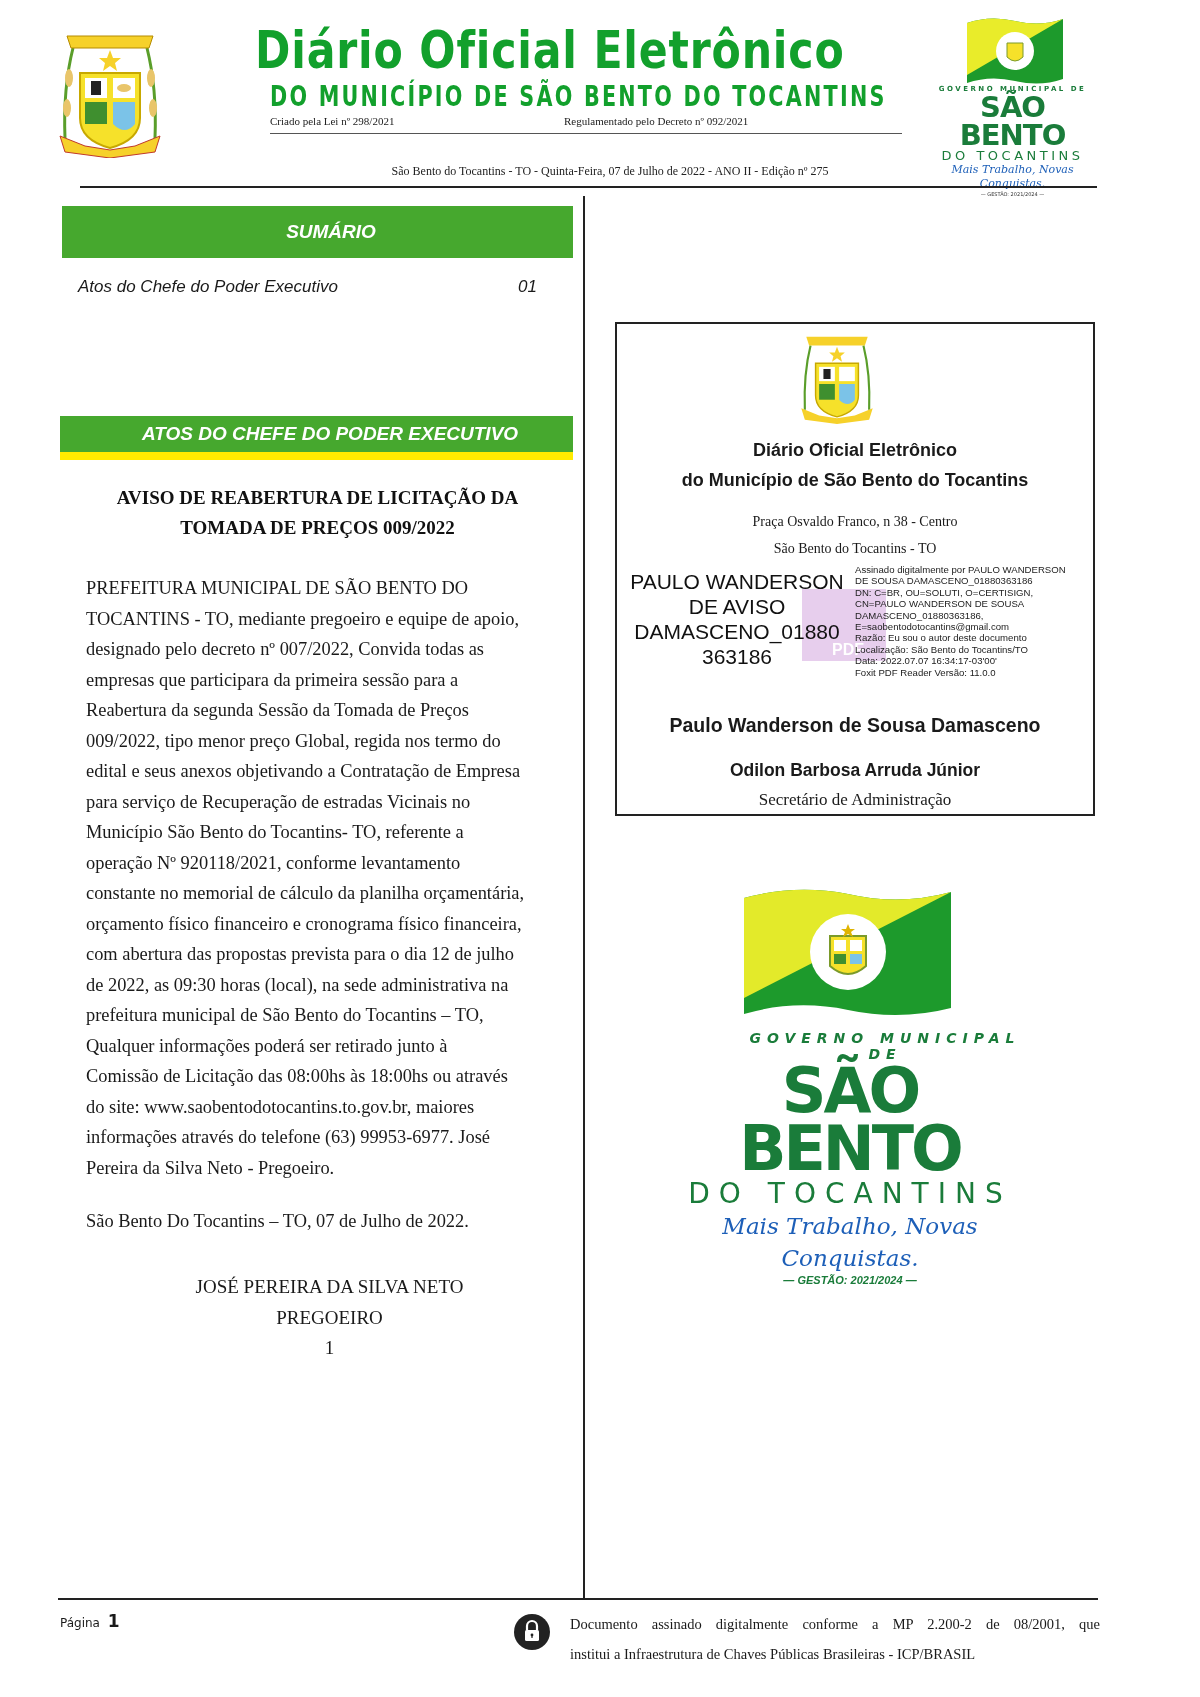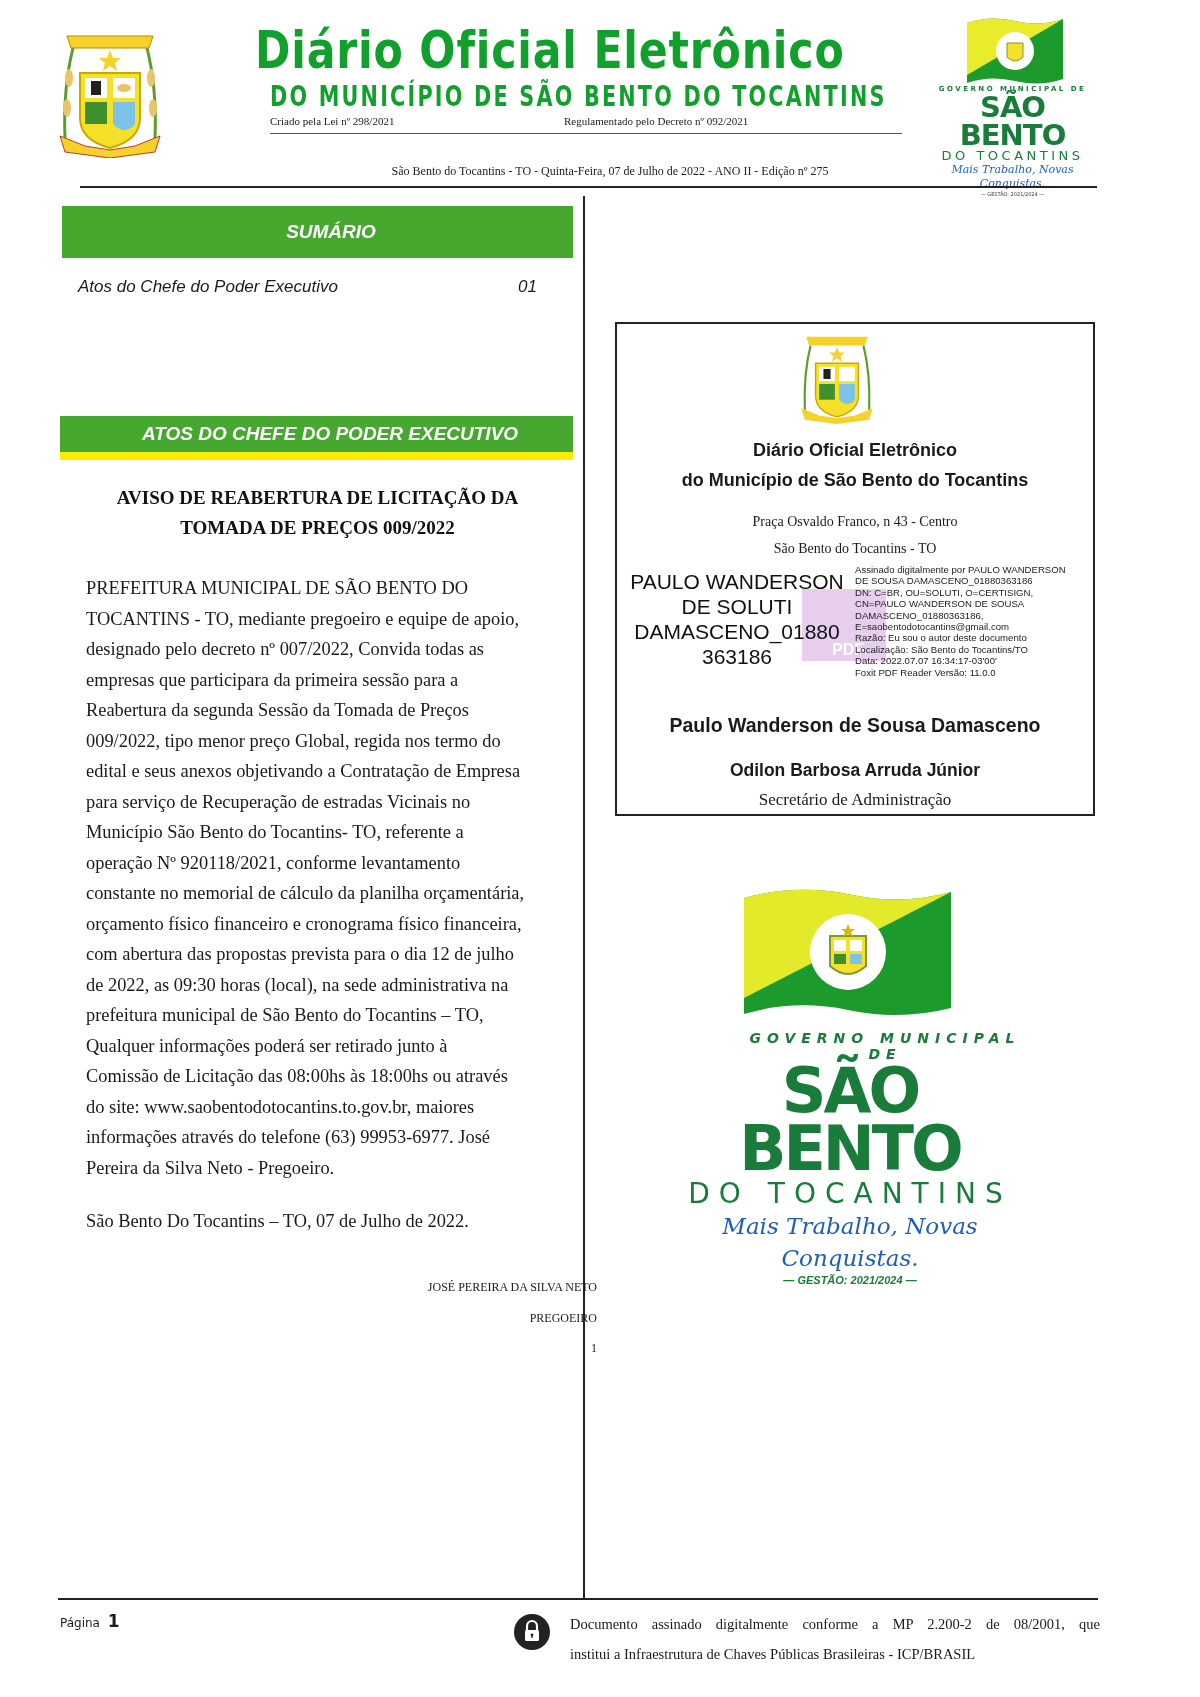--- a/index.html
+++ b/index.html
@@ -52,21 +52,21 @@
   .sumario-row .pg { position: absolute; left: 440px; top: 0; }
 
   #atos-banner { top: 416px; height: 36px; line-height: 36px; font-size: 19px; left: 60px; width: 513px; }
   .banner-yellow { position: absolute; left: 60px; top: 452px; width: 513px; height: 8px; background: #ffeb00; }
 
   .doc-title { position: absolute; left: 62px; width: 511px; top: 483px; text-align: center; font-weight: bold; font-size: 19px; line-height: 30px; color: #111; }
 
   .body-text { position: absolute; left: 86px; width: 490px; top: 573px; font-size: 18.4px; line-height: 30.5px; color: #1a1a1a; }
   .body-text .ln { display: block; white-space: nowrap; }
   .place-date { position: absolute; left: 86px; top: 1211px; font-size: 18.4px; color: #1a1a1a; }
-  .sign-block { position: absolute; left: 62px; width: 535px; top: 1272px; text-align: right; font-size: 12px; line-height: 30.5px; }
+  .sign-block { position: absolute; left: 62px; width: 535px; top: 1272px; text-align: center; font-size: 19px; line-height: 30.5px; }
 
   
   .sig-box { position: absolute; left: 615px; top: 322px; width: 480px; height: 494px; border: 2px solid #222; }
   #crest-right { left: 170px; top: 0px; width: 100px; height: 100px; }
   .sig-org1 { position: absolute; left: 0; width: 100%; top: 116px; text-align: center; font-family: "Liberation Sans", sans-serif; font-weight: bold; font-size: 18px; }
   .sig-org2 { position: absolute; left: 0; width: 100%; top: 146px; text-align: center; font-family: "Liberation Sans", sans-serif; font-weight: bold; font-size: 18px; }
   .sig-addr1 { position: absolute; left: 0; width: 100%; top: 190px; text-align: center; font-size: 14px; }
   .sig-addr2 { position: absolute; left: 0; width: 100%; top: 217px; text-align: center; font-size: 14px; }
   .sig-name-big { position: absolute; left: 0; top: 245px; width: 240px; text-align: center; font-family: "Liberation Sans", sans-serif; font-size: 21px; line-height: 25px; color: #111; }
   .sig-watermark { position: absolute; left: 185px; top: 265px; width: 84px; height: 72px; background: #e3c6ea; opacity: 0.85; }
@@ -206,30 +206,30 @@
       <rect x="30" y="60" width="22" height="20" fill="#fff"></rect>
       <rect x="58" y="60" width="22" height="20" fill="#fff"></rect>
       <rect x="30" y="84" width="22" height="22" fill="#3f8f2f"></rect>
       <path d="M58 84 L80 84 L80 106 Q70 118 58 106 Z" fill="#7bc3e8"></path>
       <rect x="36" y="63" width="10" height="14" fill="#222"></rect>
       <path d="M5 118 L30 128 L55 132 L80 128 L105 118 L100 134 L55 140 L10 134 Z" fill="#f6d12a"></path>
     </svg>
   </div>
   <div class="sig-org1">Diário Oficial Eletrônico</div>
   <div class="sig-org2">do Município de São Bento do Tocantins</div>
-  <div class="sig-addr1">Praça Osvaldo Franco, n 43 - Centro</div>
+  <div class="sig-addr1">Praça Osvaldo Franco, n 38 - Centro</div>
   <div class="sig-addr2">São Bento do Tocantins - TO</div>
 
   <div class="sig-watermark">
     <span class="pdf">PDF</span>
   </div>
 
   <div class="sig-name-big">
     <div>PAULO WANDERSON</div>
-    <div>DE SOLUTI</div>
+    <div>DE AVISO</div>
     <div>DAMASCENO_01880</div>
     <div>363186</div>
   </div>
 
   <div class="sig-details">
     <div>Assinado digitalmente por PAULO WANDERSON</div>
     <div>DE SOUSA DAMASCENO_01880363186</div>
     <div>DN: C=BR, OU=SOLUTI, O=CERTISIGN,</div>
     <div>CN=PAULO WANDERSON DE SOUSA</div>
     <div>DAMASCENO_01880363186,</div>

